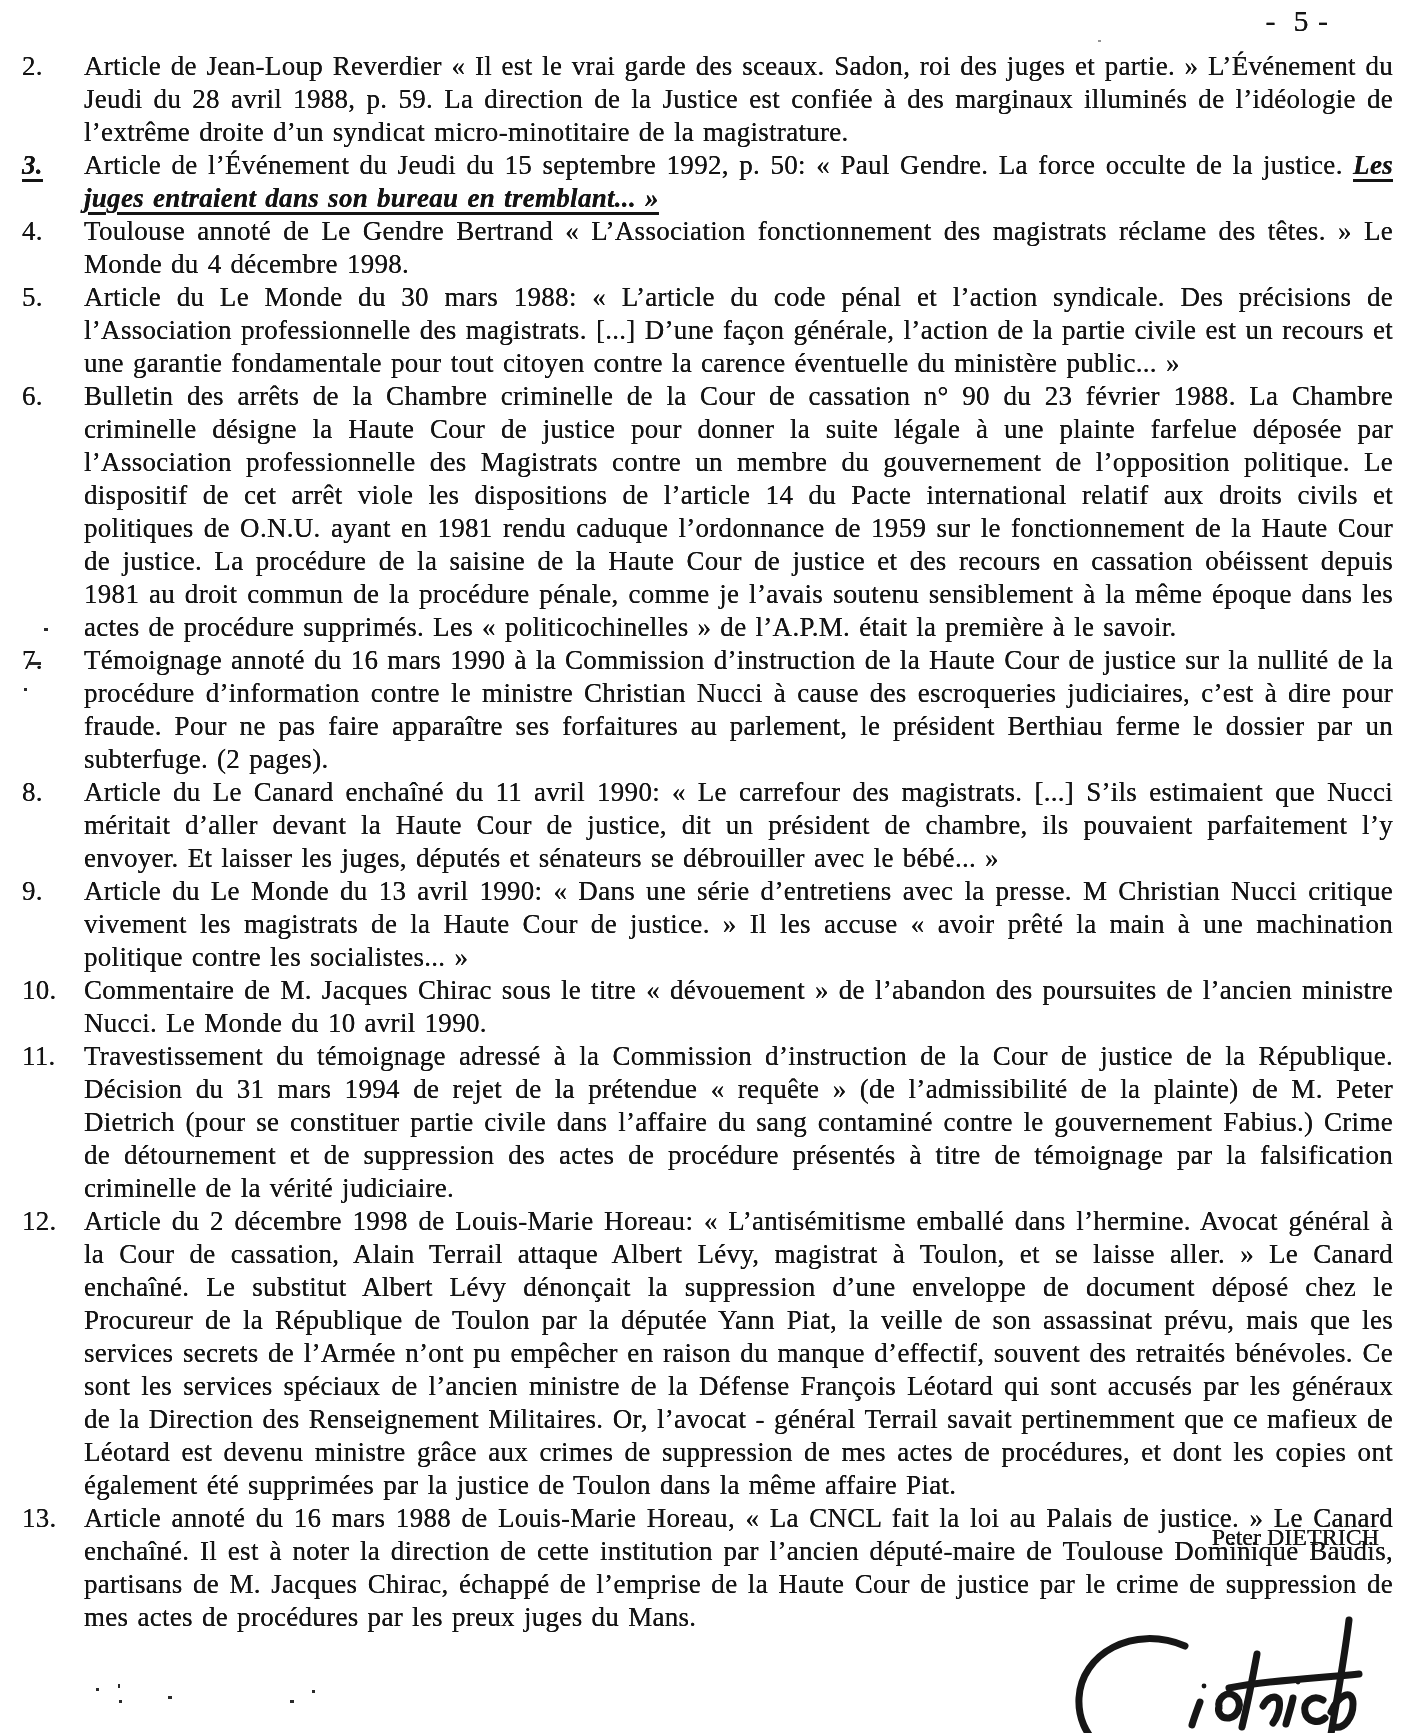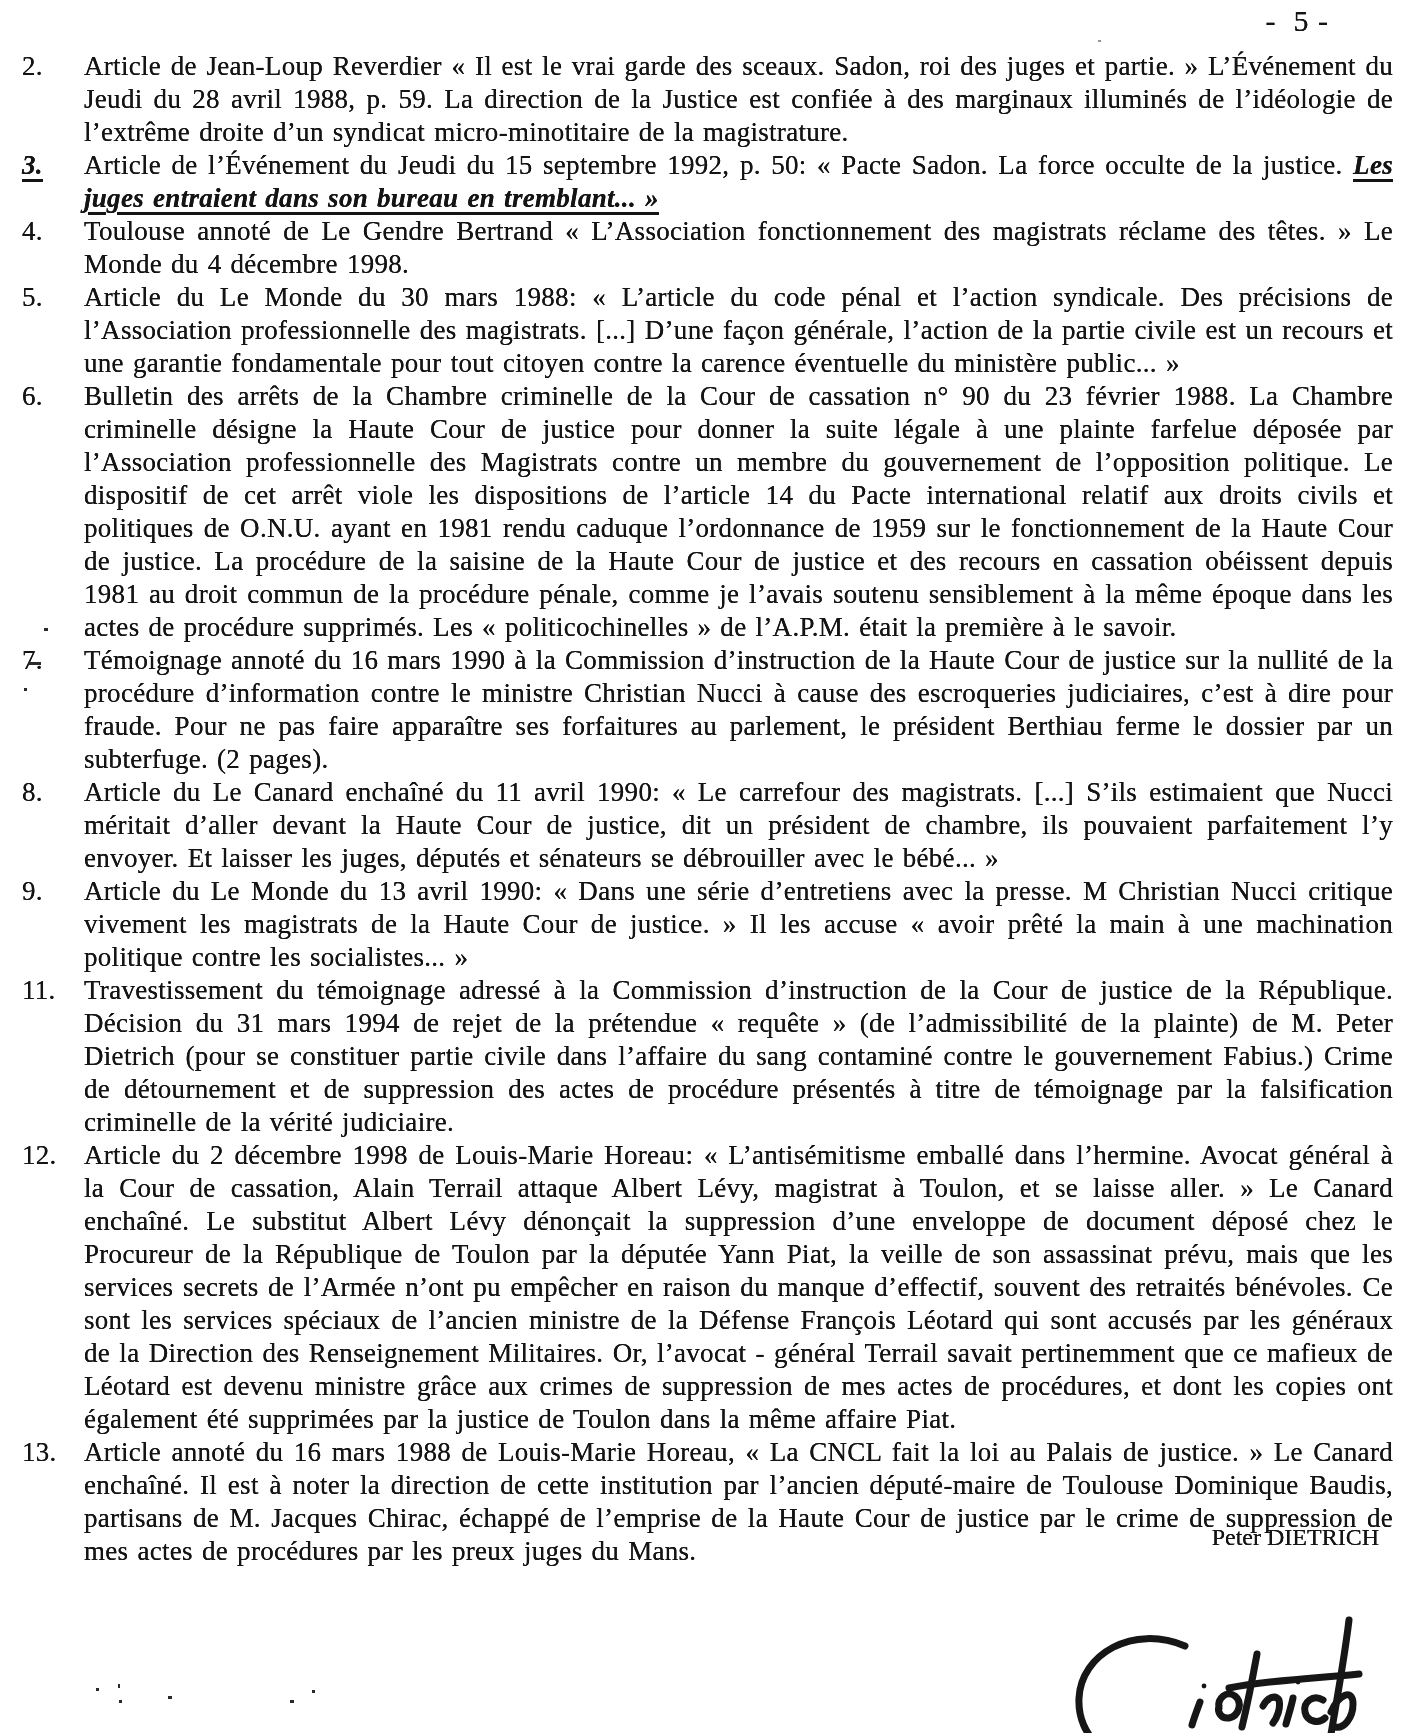--- a/index.html
+++ b/index.html
@@ -73,27 +73,28 @@
 </style>
 </head>
 <body>
 
 <div class="page">
 
   <div class="pagenum">-  5 -</div>
 
   <div class="doc">
       <div class="item"><span class="num">2.</span><span><span>Article de Jean-Loup Reverdier </span><span class="it">« Il est le vrai garde des sceaux. Sadon, roi des juges et partie. »</span><span> L’Événement du Jeudi du 28 avril 1988, p. 59. La direction de la Justice est confiée à des marginaux illuminés de l’idéologie de l’extrême droite d’un syndicat micro-minotitaire de la magistrature.</span></span></div>
-      <div class="item"><span class="num biu">3.</span><span><span>Article de l’Événement du Jeudi du 15 septembre 1992, p. 50: </span><span class="it">« Pacte Sadon. La force occulte de la justice. </span><span class="biu">Les juges entraient dans son bureau en tremblant... »</span></span></div>
+      <div class="item"><span class="num biu">3.</span><span><span>Article de l’Événement du Jeudi du 15 septembre 1992, p. 50: </span><span class="it">« Paul Gendre. La force occulte de la justice. </span><span class="biu">Les juges entraient dans son bureau en tremblant... »</span></span></div>
       <div class="item"><span class="num">4.</span><span><span>Toulouse annoté de Le Gendre Bertrand </span><span class="it">« L’Association fonctionnement des magistrats réclame des têtes. »</span><span> Le Monde du 4 décembre 1998.</span></span></div>
       <div class="item"><span class="num">5.</span><span><span>Article du Le Monde du 30 mars 1988: </span><span class="it">« L’article du code pénal et l’action syndicale. Des précisions de l’Association professionnelle des magistrats. [...] D’une façon générale, l’action de la partie civile est un recours et une garantie fondamentale pour tout citoyen contre la carence éventuelle du ministère public... »</span></span></div>
       <div class="item"><span class="num">6.</span><span><span>Bulletin des arrêts de la Chambre criminelle de la Cour de cassation n° 90 du 23 février 1988. La Chambre criminelle désigne la Haute Cour de justice pour donner la suite légale à une plainte farfelue déposée par l’Association professionnelle des Magistrats contre un membre du gouvernement de l’opposition politique. Le dispositif de cet arrêt viole les dispositions de l’article 14 du Pacte international relatif aux droits civils et politiques de O.N.U. ayant en 1981 rendu caduque l’ordonnance de 1959 sur le fonctionnement de la Haute Cour de justice. La procédure de la saisine de la Haute Cour de justice et des recours en cassation obéissent depuis 1981 au droit commun de la procédure pénale, comme je l’avais soutenu sensiblement à la même époque dans les actes de procédure supprimés. Les « politicochinelles » de l’A.P.M. était la première à le savoir.</span></span></div>
       <div class="item"><span class="num">7.</span><span><span>Témoignage annoté du 16 mars 1990 à la Commission d’instruction de la Haute Cour de justice sur la nullité de la procédure d’information contre le ministre Christian Nucci à cause des escroqueries judiciaires, c’est à dire pour fraude. Pour ne pas faire apparaître ses forfaitures au parlement, le président Berthiau ferme le dossier par un subterfuge. (2 pages).</span></span></div>
       <div class="item"><span class="num it">8.</span><span><span>Article du Le Canard enchaîné du 11 avril 1990: </span><span class="it">« Le carrefour des magistrats. [...] S’ils estimaient que Nucci méritait d’aller devant la Haute Cour de justice, dit un président de chambre, ils pouvaient parfaitement l’y envoyer. Et laisser les juges, députés et sénateurs se débrouiller avec le bébé... »</span></span></div>
       <div class="item"><span class="num it">9.</span><span><span>Article du Le Monde du 13 avril 1990: </span><span class="it">« Dans une série d’entretiens avec la presse. M Christian Nucci critique vivement les magistrats de la Haute Cour de justice. »</span><span> Il les accuse </span><span class="it">« avoir prêté la main à une machination politique contre les socialistes... »</span></span></div>
+      <div class="item"><span class="num it">10.</span><span><span>Commentaire de M. Jacques Chirac sous le titre « dévouement » de l’abandon des poursuites de l’ancien ministre Nucci. Le Monde du 10 avril 1990.</span></span></div>
       <div class="item"><span class="num it">11.</span><span><span>Travestissement du témoignage adressé à la Commission d’instruction de la Cour de justice de la République. Décision du 31 mars 1994 de rejet de la prétendue « requête » (de l’admissibilité de la plainte) de M. Peter Dietrich (pour se constituer partie civile dans l’affaire du sang contaminé contre le gouvernement Fabius.) Crime de détournement et de suppression des actes de procédure présentés à titre de témoignage par la falsification criminelle de la vérité judiciaire.</span></span></div>
       <div class="item"><span class="num it">12.</span><span><span>Article du 2 décembre 1998 de Louis-Marie Horeau: </span><span class="it">« L’antisémitisme emballé dans l’hermine. Avocat général à la Cour de cassation, Alain Terrail attaque Albert Lévy, magistrat à Toulon, et se laisse aller. »</span><span> Le Canard enchaîné. Le substitut Albert Lévy dénonçait la suppression d’une enveloppe de document déposé chez le Procureur de la République de Toulon par la députée Yann Piat, la veille de son assassinat prévu, mais que les services secrets de l’Armée n’ont pu empêcher en raison du manque d’effectif, souvent des retraités bénévoles. Ce sont les services spéciaux de l’ancien ministre de la Défense François Léotard qui sont accusés par les généraux de la Direction des Renseignement Militaires. Or, l’avocat - général Terrail savait pertinemment que ce mafieux de Léotard est devenu ministre grâce aux crimes de suppression de mes actes de procédures, et dont les copies ont également été supprimées par la justice de Toulon dans la même affaire Piat.</span></span></div>
       <div class="item"><span class="num">13.</span><span><span>Article annoté du 16 mars 1988 de Louis-Marie Horeau, </span><span class="it">« La CNCL fait la loi au Palais de justice. »</span><span> Le Canard enchaîné. Il est à noter la direction de cette institution par l’ancien député-maire de Toulouse Dominique Baudis, partisans de M. Jacques Chirac, échappé de l’emprise de la Haute Cour de justice par le crime de suppression de mes actes de procédures par les preux juges du Mans.</span></span></div>
     </div>
 
   <div class="sig-name">Peter DIETRICH</div>
 
   <svg class="sig-svg" viewBox="0 0 320 160" fill="none" stroke="#161616" stroke-width="7" stroke-linecap="round" stroke-linejoin="round" aria-hidden="true">
     <path d="M118,34 C66,12 14,42 12,86 C10,126 44,152 74,140 C60,154 48,168 42,184"></path>
     <path d="M133,90 C130,98 127,106 125,113"></path>

